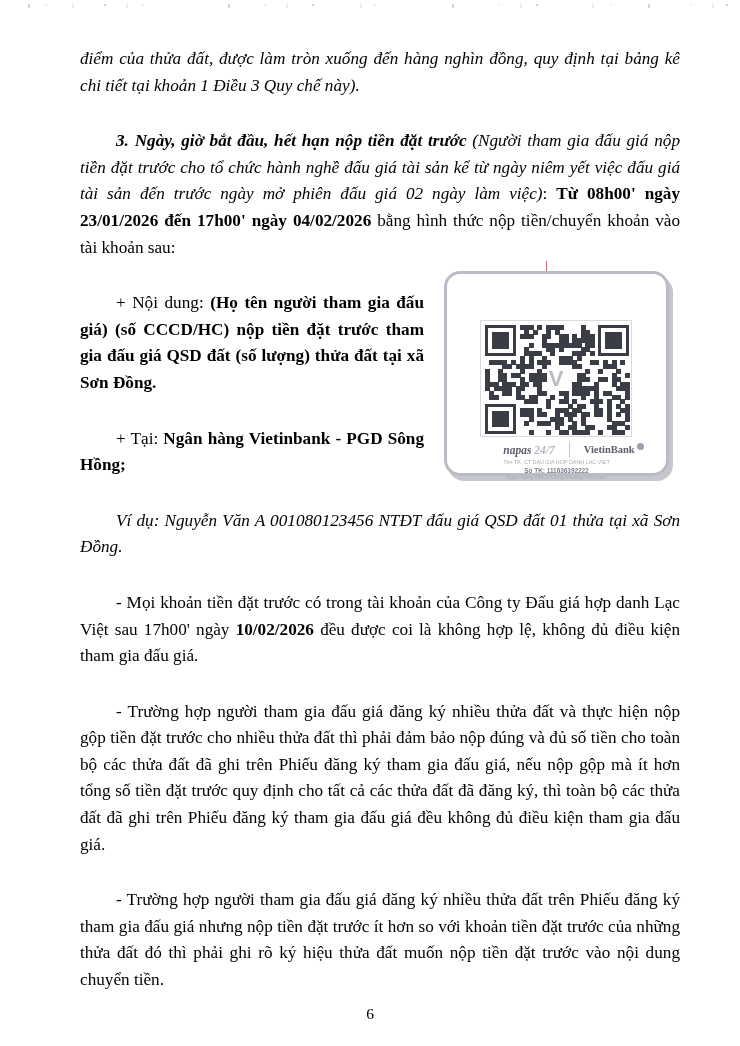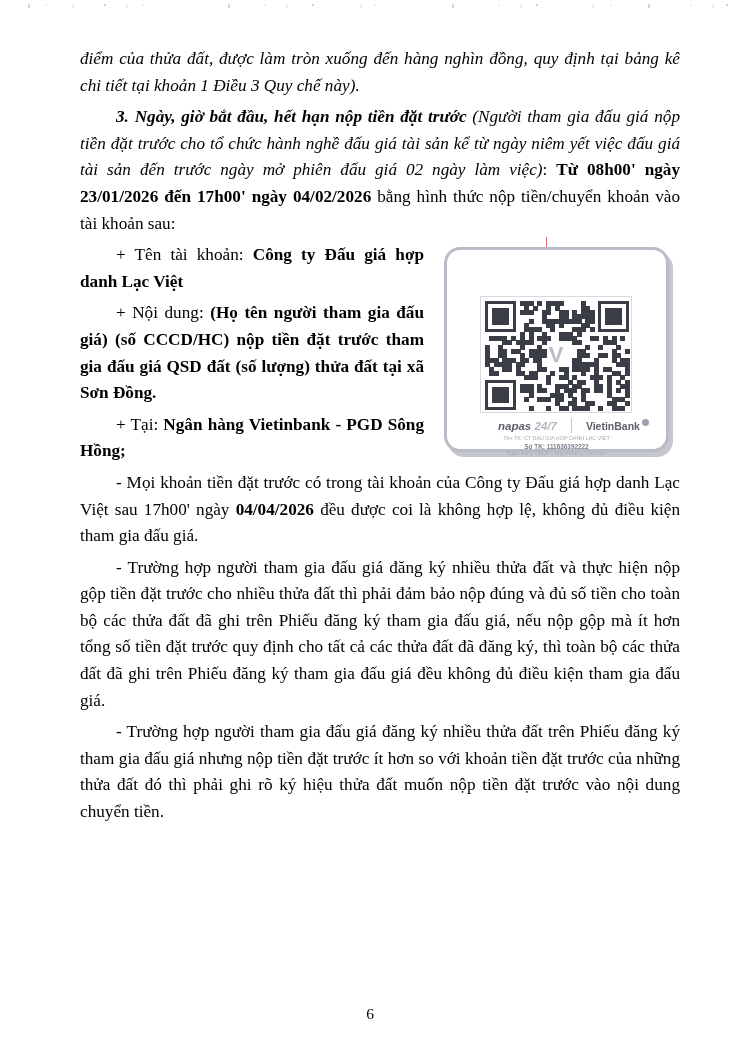--- a/index.html
+++ b/index.html
@@ -41,21 +41,21 @@
     width: 600px;
   }
   p {
     margin: 0;
     font-size: 17.2px;
     line-height: 26.6px;
     text-align: justify;
     text-justify: inter-word;
   }
   .indent { text-indent: 36px; }
-  .gap { margin-top: 5px; }
+  .gap { margin-top: 29px; }
   .ital { font-style: italic; font-family: Liberation Serif, serif; }
   .bold { font-weight: bold; }
   .bi { font-weight: bold; font-style: italic; }
   .note-head {
     margin: 0;
     font-size: 17.2px;
     line-height: 26.6px;
     text-indent: 36px;
   }
   .note-head span {
@@ -153,21 +153,21 @@
     font-weight: bold;
   }
   .qr-brands {
     position: absolute;
     left: 0; right: 13px;
     top: 168px;
     display: flex;
     align-items: center;
     justify-content: center;
     gap: 14px;
-    font-family: Liberation Sans, sans-serif;
+    font-family: Liberation Serif, serif;
     padding-left: 38px;
   }
   .napas {
     font-size: 11.5px;
     font-weight: bold;
     font-style: italic;
     color: #5d606b;
   }
   .napas em { color: #b4b7c0; font-style: italic; }
   .brand-div {
@@ -560,32 +560,32 @@
 
           <div class="qr-fine">
             <div class="l1">Tên TK: CT DAU GIA HOP DANH LAC VIET</div>
             <div class="l2">Số TK: 111636392222</div>
             <div class="l3">Ngân hàng TMCP Công thương Việt Nam</div>
           </div>
 
         </div>
       </div>
 
-      <p class="indent gap"><span>+ Tên tài khoản: </span><span class="bold">Công ty Đấu giá hợp danh Lạc Việt</span></p>
 
 
       <p class="indent gap"><span>+ Nội dung: </span><span class="bold">(Họ tên người tham gia đấu giá) (số CCCD/HC) nộp tiền đặt trước tham gia đấu giá QSD đất (số lượng) thửa đất tại xã Sơn Đồng.</span></p>
 
       <p class="indent gap"><span>+ Tại: </span><span class="bold">Ngân hàng Vietinbank - PGD Sông Hồng;</span></p>
 
+      <p class="indent gap"><span class="ital">Ví dụ: Nguyễn Văn A 001080123456 NTĐT đấu giá QSD đất 01 thửa tại xã Sơn Đồng.</span></p>
 
     </div>
 
 
-    <p class="indent gap"><span>- Mọi khoản tiền đặt trước có trong tài khoản của Công ty Đấu giá hợp danh Lạc Việt sau 17h00' ngày </span><span class="bold">04/04/2026</span><span> đều được coi là không hợp lệ, không đủ điều kiện tham gia đấu giá.</span></p>
+    <p class="indent gap"><span>- Mọi khoản tiền đặt trước có trong tài khoản của Công ty Đấu giá hợp danh Lạc Việt sau 17h00' ngày </span><span class="bold">10/02/2026</span><span> đều được coi là không hợp lệ, không đủ điều kiện tham gia đấu giá.</span></p>
 
     <p class="indent gap">- Trường hợp người tham gia đấu giá đăng ký nhiều thửa đất và thực hiện nộp gộp tiền đặt trước cho nhiều thửa đất thì phải đảm bảo nộp đúng và đủ số tiền cho toàn bộ các thửa đất đã ghi trên Phiếu đăng ký tham gia đấu giá, nếu nộp gộp mà ít hơn tổng số tiền đặt trước quy định cho tất cả các thửa đất đã đăng ký, thì toàn bộ các thửa đất đã ghi trên Phiếu đăng ký tham gia đấu giá đều không đủ điều kiện tham gia đấu giá.</p>
 
     <p class="indent gap">- Trường hợp người tham gia đấu giá đăng ký nhiều thửa đất trên Phiếu đăng ký tham gia đấu giá nhưng nộp tiền đặt trước ít hơn so với khoản tiền đặt trước của những thửa đất đó thì phải ghi rõ ký hiệu thửa đất muốn nộp tiền đặt trước vào nội dung chuyển tiền.</p>
 
 
   </div>
 
   <div class="page-number">6</div>
 

